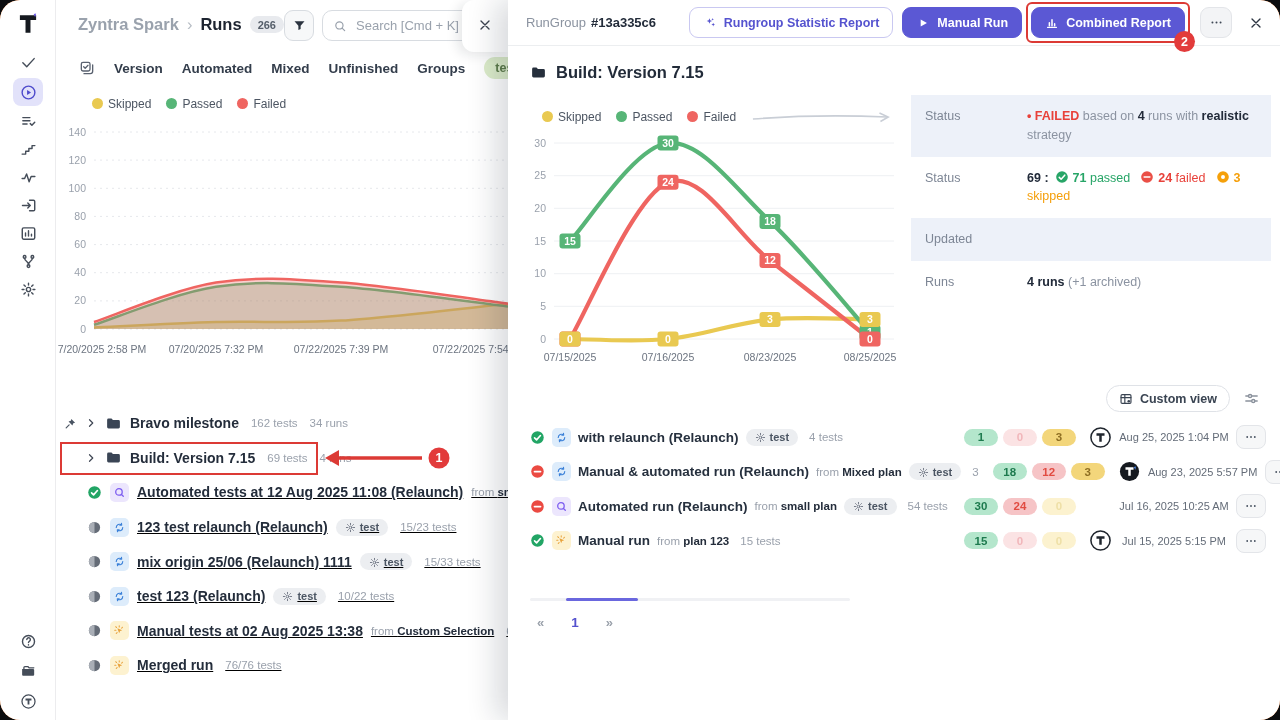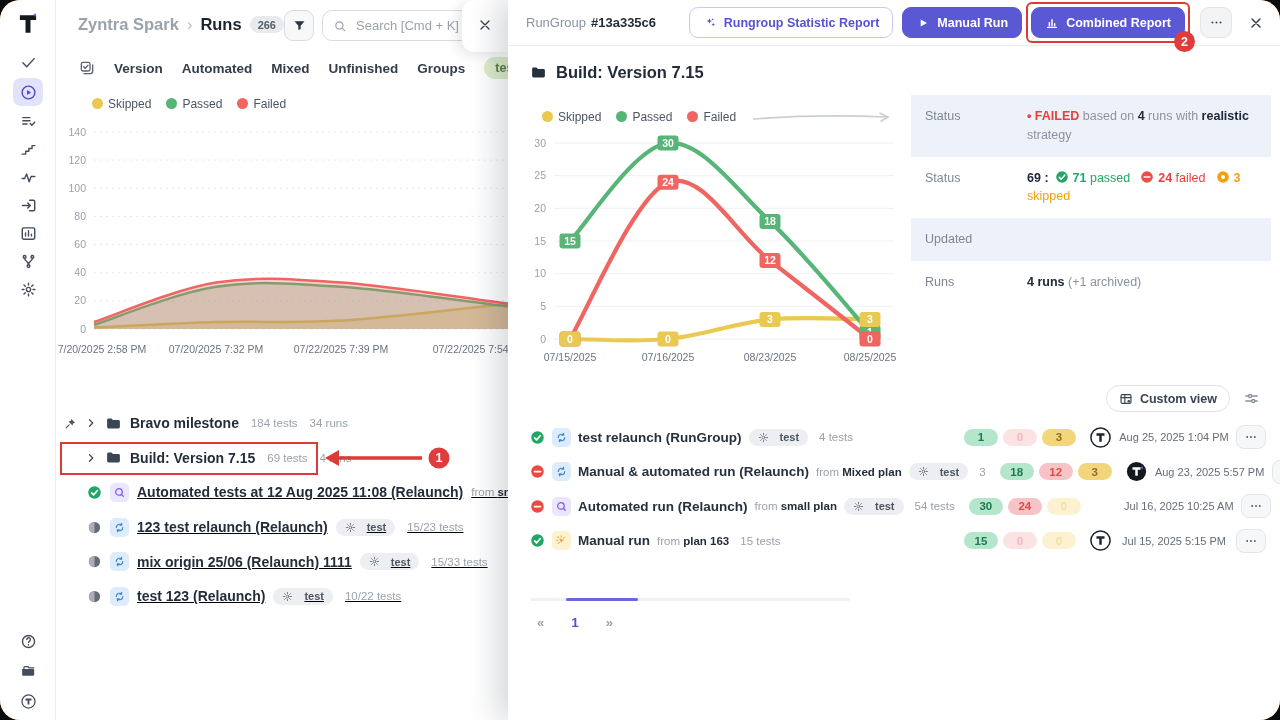--- a/index.html
+++ b/index.html
@@ -59,21 +59,21 @@
   .from{font-size:11.5px;color:#9aa1ac;}
   .from b{color:#242d3b;font-weight:700;text-align:center;}
   .st{width:15px;height:15px;flex:none;}
   .st.passed{color:#22a565;}
   .st.failed{color:#eb4a42;}
   .chip{width:19px;height:19px;border-radius:5px;display:flex;align-items:center;justify-content:center;flex:none;}
   .chip svg{width:13px;height:13px;}
   .chip.automated{background:#ece6fd;color:#7c5cf0;}
   .chip.relaunch{background:#ddecfb;color:#3d82d9;}
   .chip.manual{background:#fdf2d0;color:#e8a23b;}
-  .tbadge{display:inline-flex;gap:11px;align-items:center;background:#eceef1;border-radius:10px;padding:2.5px 9px;font-size:11px;color:#4b5563;font-weight:600;}
+  .tbadge{display:inline-flex;gap:4px;align-items:flex-end;background:#eceef1;border-radius:10px;padding:2.5px 9px;font-size:11px;color:#4b5563;font-weight:600;}
   .tbadge .ic{width:11px;height:11px;color:#6b7280;}
 
   .anno-box{position:absolute;left:4px;top:1px;width:258px;height:33px;border:2.5px solid #dc3a35;pointer-events:none;z-index:5;}
   .anno-arrow{position:absolute;left:264px;top:5px;width:142px;height:24px;z-index:5;}
 
   
   .drawer{position:absolute;left:508px;top:0;width:772px;height:720px;background:#fff;box-shadow:-12px 0 28px rgba(15,22,45,.16);z-index:4;}
   .dw-head{position:absolute;top:0;left:0;right:0;height:46px;border-bottom:1px solid #eceef0;display:flex;align-items:center;padding:0 14px 0 18px;}
   .kicker{color:#8b93a0;font-size:13px;}
   .run-id{color:#232c3a;font-weight:800;font-size:13px;margin-left:5px;}
@@ -351,21 +351,21 @@
             <svg viewBox="0 0 24 24" fill="none" stroke="currentColor" stroke-width="2" stroke-linecap="round" stroke-linejoin="round">
               <path d="M9 5.5l6.5 6.5L9 18.5" stroke-width="2.4"></path>
             </svg>
           </span>
           <span class="ic fold">
             <svg viewBox="0 0 24 24" fill="none" stroke="currentColor" stroke-width="2" stroke-linecap="round" stroke-linejoin="round">
               <path d="M3 7a2 2 0 0 1 2-2h4.2l2 2.2H19a2 2 0 0 1 2 2V17a2 2 0 0 1-2 2H5a2 2 0 0 1-2-2z" fill="currentColor" stroke="none"></path>
             </svg>
           </span>
           <span class="l-title">Bravo milestone</span>
-          <span class="l-meta">184 tests</span>
+          <span class="l-meta">162 tests</span>
           <span class="l-meta">34 runs</span>
         </div>
         <div class="l-row">
           <span class="ic chev indent">
             <svg viewBox="0 0 24 24" fill="none" stroke="currentColor" stroke-width="2" stroke-linecap="round" stroke-linejoin="round">
               <path d="M9 5.5l6.5 6.5L9 18.5" stroke-width="2.4"></path>
             </svg>
           </span>
           <span class="ic fold">
             <svg viewBox="0 0 24 24" fill="none" stroke="currentColor" stroke-width="2" stroke-linecap="round" stroke-linejoin="round">
@@ -466,20 +466,53 @@
           <span class="tbadge">
             <span class="ic">
               <svg viewBox="0 0 24 24" fill="none" stroke="currentColor" stroke-width="2" stroke-linecap="round" stroke-linejoin="round">
                 <circle cx="12" cy="12" r="3"></circle>
                 <path d="M12 3v2.6M12 18.4V21M3 12h2.6M18.4 12H21M5.6 5.6l1.9 1.9M16.5 16.5l1.9 1.9M18.4 5.6l-1.9 1.9M7.5 16.5l-1.9 1.9"></path>
               </svg>
             </span>
             <span>test</span>
           </span>
           <span class="l-meta">10/22 tests</span>
+        </div>
+        <div class="l-row run">
+          <span class="ic st finished">
+            <svg viewBox="0 0 24 24" fill="none" stroke="currentColor" stroke-width="2" stroke-linecap="round" stroke-linejoin="round">
+              <circle cx="12" cy="12" r="9" fill="#656c77" stroke="none"></circle>
+              <path d="M12 3a9 9 0 0 0 0 18z" fill="#a9aeb6" stroke="none"></path>
+            </svg>
+          </span>
+          <span class="chip manual">
+            <svg viewBox="0 0 24 24" fill="none" stroke="currentColor" stroke-width="2" stroke-linecap="round" stroke-linejoin="round">
+              <path d="M8 8l9 3.4-4 1.6L11.4 17z" fill="currentColor" stroke="none"></path>
+              <path d="M5 5l1.6 1.6M11.5 3.2v2.2M3.2 11.5h2.2M6 17.5L7.6 16M17.5 6L16 7.6" stroke-width="1.9"></path>
+            </svg>
+          </span>
+          <span class="l-title">Manual tests at 02 Aug 2025 13:38</span>
+          <span class="from">from <b>Custom Selection</b></span>
+          <span class="l-meta">6/6 tests</span>
+        </div>
+        <div class="l-row run">
+          <span class="ic st finished">
+            <svg viewBox="0 0 24 24" fill="none" stroke="currentColor" stroke-width="2" stroke-linecap="round" stroke-linejoin="round">
+              <circle cx="12" cy="12" r="9" fill="#656c77" stroke="none"></circle>
+              <path d="M12 3a9 9 0 0 0 0 18z" fill="#a9aeb6" stroke="none"></path>
+            </svg>
+          </span>
+          <span class="chip manual">
+            <svg viewBox="0 0 24 24" fill="none" stroke="currentColor" stroke-width="2" stroke-linecap="round" stroke-linejoin="round">
+              <path d="M8 8l9 3.4-4 1.6L11.4 17z" fill="currentColor" stroke="none"></path>
+              <path d="M5 5l1.6 1.6M11.5 3.2v2.2M3.2 11.5h2.2M6 17.5L7.6 16M17.5 6L16 7.6" stroke-width="1.9"></path>
+            </svg>
+          </span>
+          <span class="l-title">Merged run</span>
+          <span class="l-meta">76/76 tests</span>
         </div>
       </section>
   </main>
 
   <aside class="drawer">
     <header class="dw-head">
       <span class="kicker">RunGroup</span>
       <span class="run-id">#13a335c6</span>
       <div class="dw-actions" id="dw-actions">
           <button class="dwb outline">
@@ -651,21 +684,21 @@
               <circle cx="12" cy="12" r="10" fill="currentColor" stroke="none"></circle>
               <path d="M7.3 12.6l3.2 3.2 6.2-7" stroke="#fff" stroke-width="2.6" fill="none"></path>
             </svg>
           </span>
           <span class="chip relaunch">
             <svg viewBox="0 0 24 24" fill="none" stroke="currentColor" stroke-width="2" stroke-linecap="round" stroke-linejoin="round">
               <path d="M6 12a6 6 0 0 1 9.8-4.6M15.6 4.4l.4 3.1-3.1.4" stroke-width="2.2"></path>
               <path d="M18 12a6 6 0 0 1-9.8 4.6M8.4 19.6l-.4-3.1 3.1-.4" stroke-width="2.2"></path>
             </svg>
           </span>
-          <span class="d-title">test relaunch (RunGroup)</span>
+          <span class="d-title">with relaunch (Relaunch)</span>
           <span class="tbadge">
             <span class="ic">
               <svg viewBox="0 0 24 24" fill="none" stroke="currentColor" stroke-width="2" stroke-linecap="round" stroke-linejoin="round">
                 <circle cx="12" cy="12" r="3"></circle>
                 <path d="M12 3v2.6M12 18.4V21M3 12h2.6M18.4 12H21M5.6 5.6l1.9 1.9M16.5 16.5l1.9 1.9M18.4 5.6l-1.9 1.9M7.5 16.5l-1.9 1.9"></path>
               </svg>
             </span>
             <span>test</span>
           </span>
           <span class="l-meta">4 tests</span>
@@ -785,21 +818,21 @@
               <path d="M7.3 12.6l3.2 3.2 6.2-7" stroke="#fff" stroke-width="2.6" fill="none"></path>
             </svg>
           </span>
           <span class="chip manual">
             <svg viewBox="0 0 24 24" fill="none" stroke="currentColor" stroke-width="2" stroke-linecap="round" stroke-linejoin="round">
               <path d="M8 8l9 3.4-4 1.6L11.4 17z" fill="currentColor" stroke="none"></path>
               <path d="M5 5l1.6 1.6M11.5 3.2v2.2M3.2 11.5h2.2M6 17.5L7.6 16M17.5 6L16 7.6" stroke-width="1.9"></path>
             </svg>
           </span>
           <span class="d-title">Manual run</span>
-          <span class="from">from <b>plan 163</b></span>
+          <span class="from">from <b>plan 123</b></span>
           <span class="l-meta">15 tests</span>
           <span class="d-sp"></span>
           <span class="pills">
             <span class="pill g">15</span>
             <span class="pill r faded">0</span>
             <span class="pill y faded">0</span>
           </span>
           <span class="avatar ic">
             <svg viewBox="0 0 24 24" fill="none" stroke="currentColor" stroke-width="2" stroke-linecap="round" stroke-linejoin="round">
               <circle cx="12" cy="12" r="10" fill="#fff" stroke="#20262e" stroke-width="1.6"></circle>

